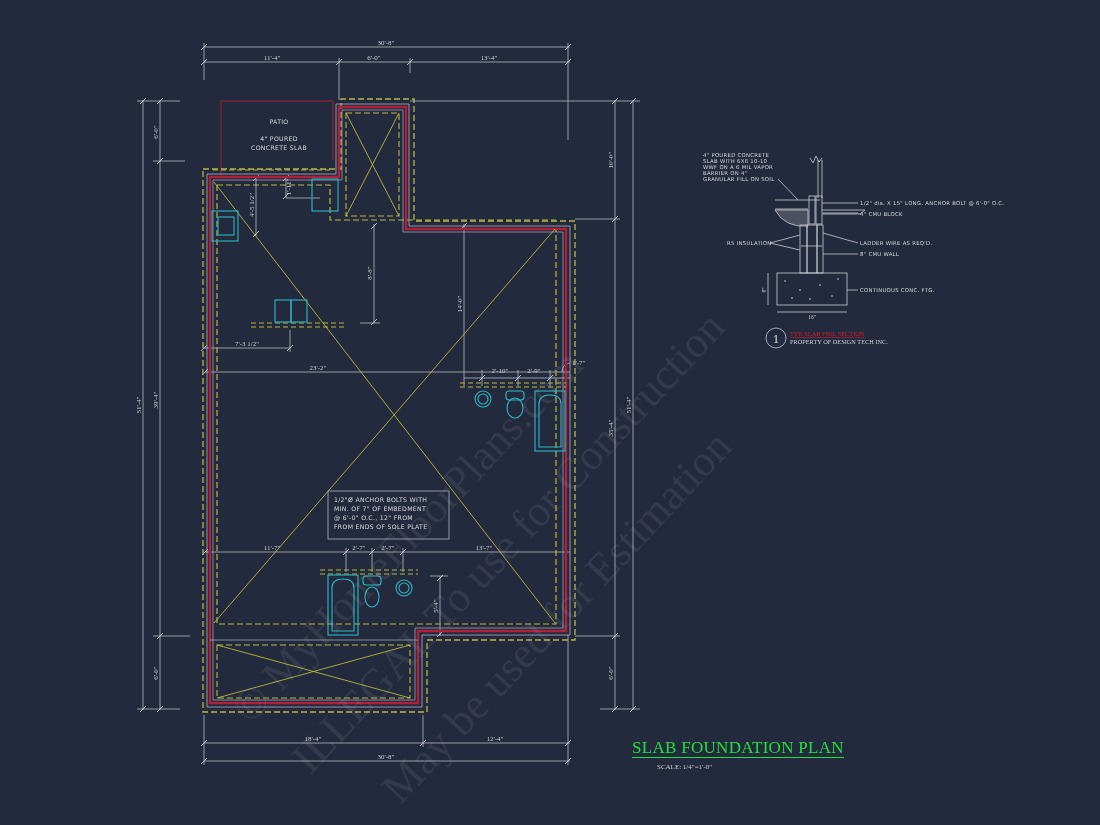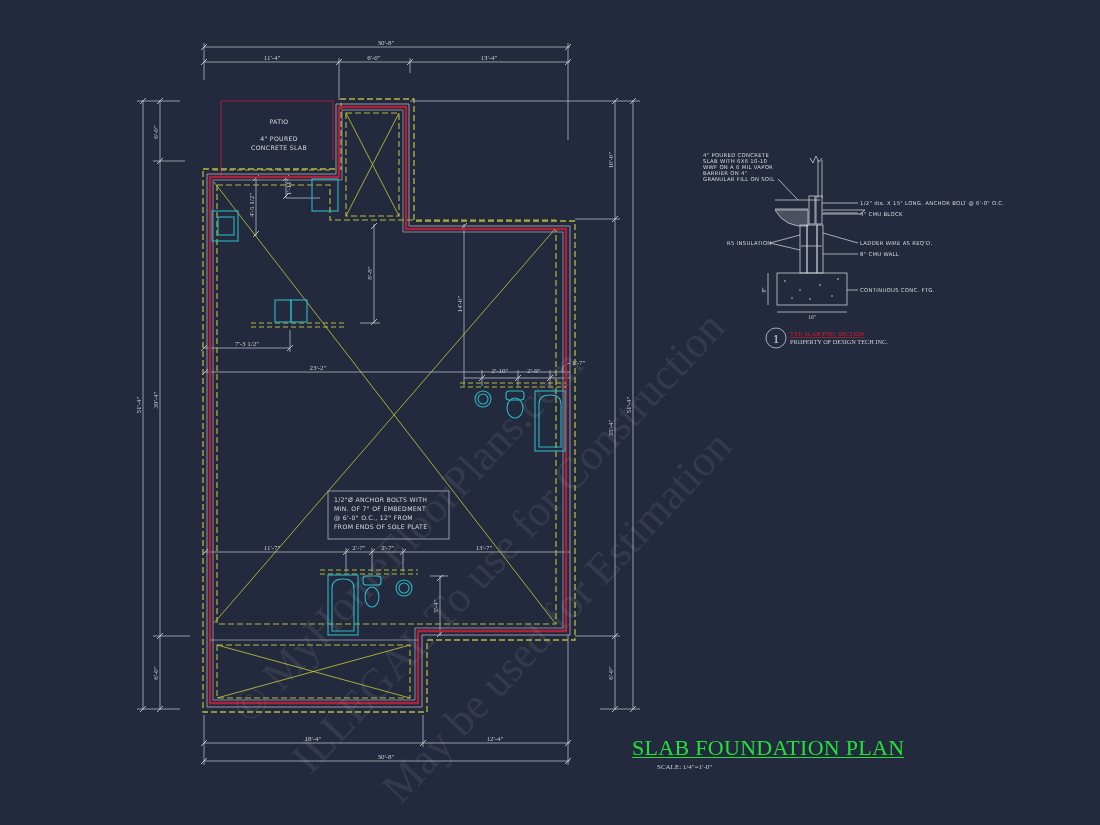--- a/index.html
+++ b/index.html
@@ -1,21 +1,21 @@
 <!DOCTYPE html>
 <html><head>
 <meta charset="utf-8">
 <style>
   html,body{margin:0;padding:0;}
   body{width:1100px;height:825px;background:#242a3d;overflow:hidden;position:relative;font-family:"Liberation Sans",sans-serif;}
   #sheet{position:absolute;left:0;top:0;width:1100px;height:825px;}
   svg text{font-family:"Liberation Sans",sans-serif;}
   .dim{fill:#c9ccd6;font-family:"Liberation Serif",serif;font-size:7px;}
   .note{fill:#d6d8e0;font-family:"DejaVu Sans",sans-serif;font-size:6.2px;letter-spacing:0.3px;}
-  .title{position:absolute;left:632px;top:738px;color:#22e03a;font-family:"Liberation Serif",serif;font-size:22px;letter-spacing:0.3px;border-bottom:1.5px solid #22e03a;line-height:19px;}
+  .title{position:absolute;left:632px;top:738px;color:#22e03a;font-family:"Liberation Serif",serif;font-size:17px;letter-spacing:0.3px;border-bottom:1.5px solid #22e03a;line-height:19px;}
   .scale{position:absolute;left:657px;top:763px;color:#c9ccd6;font-family:"Liberation Serif",serif;font-size:7px;}
   .wm{position:absolute;color:rgba(200,205,220,0.10);font-family:"Liberation Serif",serif;white-space:nowrap;transform-origin:left center;pointer-events:none;}
 </style>
 </head>
 <body>
 
 <div id="sheet">
 <svg width="1100" height="825" viewBox="0 0 1100 825" xmlns="http://www.w3.org/2000/svg">
   <defs>
     <g id="tick">

